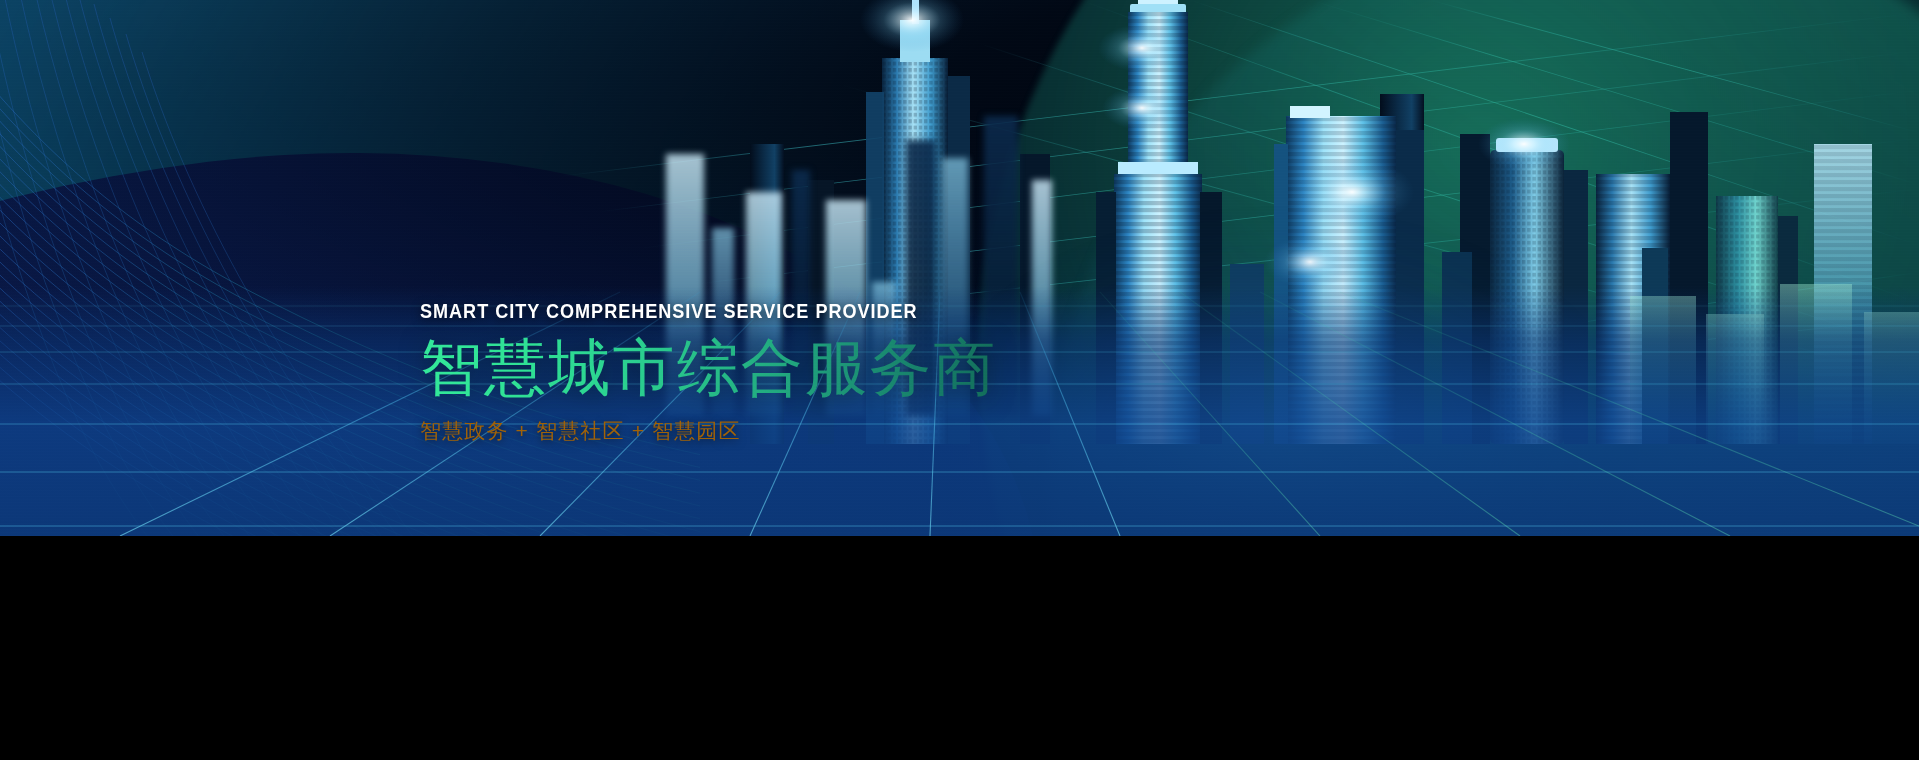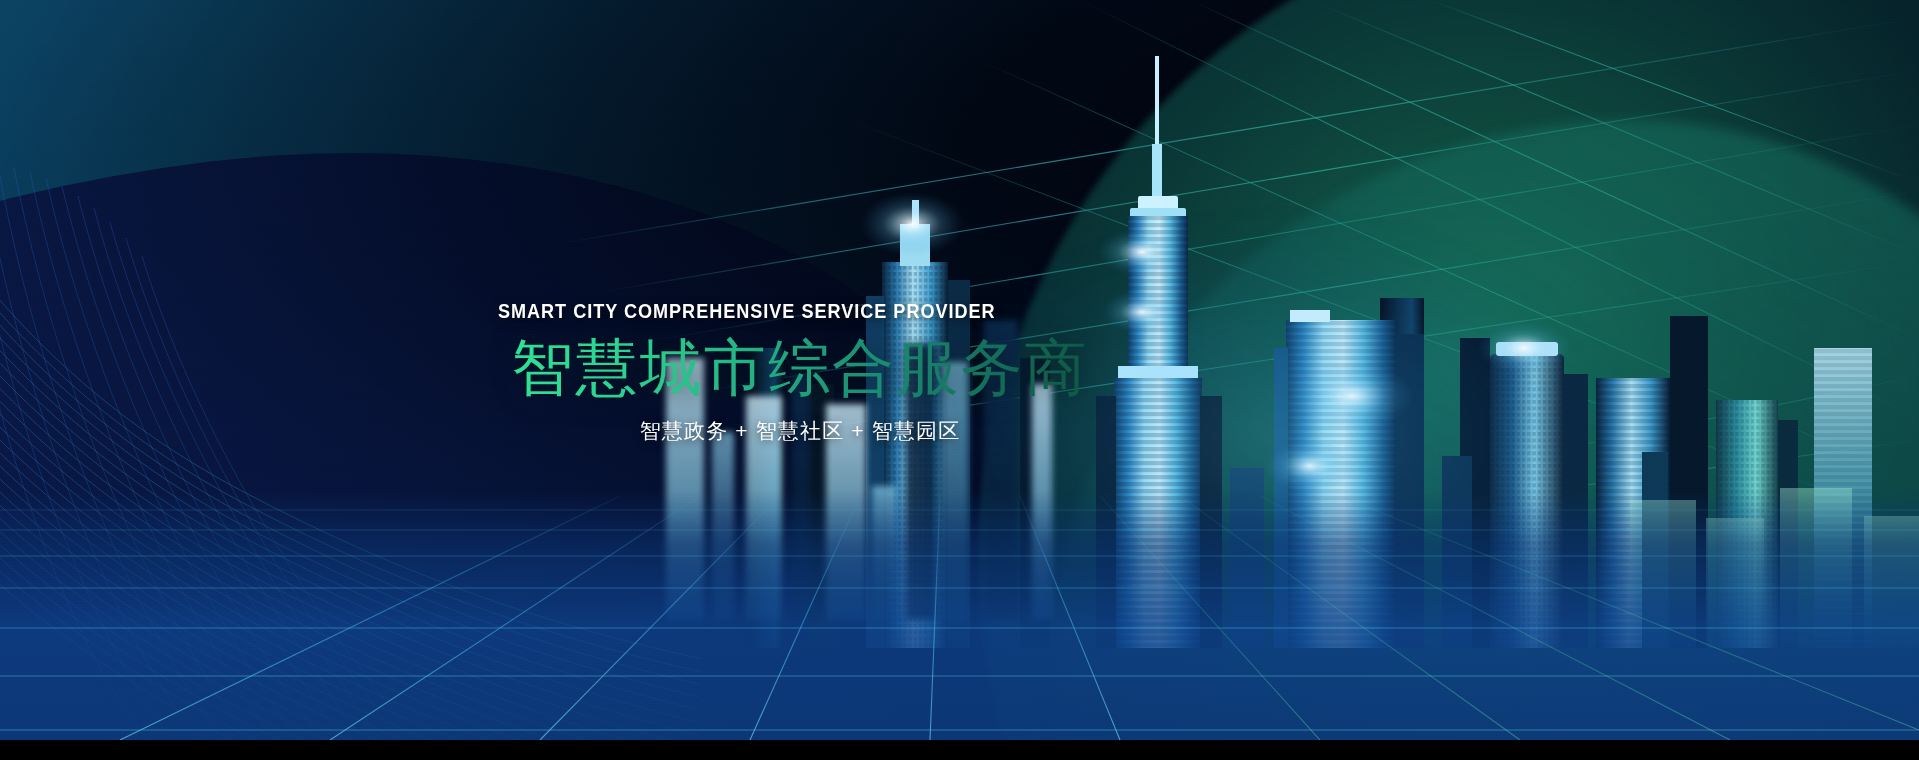--- a/index.html
+++ b/index.html
@@ -2,26 +2,25 @@
 <html lang="zh"><head>
 <meta charset="utf-8">
 <title>Smart City Banner</title>
 <style>
   html,body{margin:0;padding:0;background:#000;}
   *{box-sizing:border-box;}
 
   #banner{
     position:relative;
     width:1919px;
-    height:740px;
+    height:536px;
     overflow:hidden;
     background:#02112b;
     font-family:"Liberation Sans","DejaVu Sans",sans-serif;
     user-select:none;
-    text-align:center;
   }
 
   
   .layer{position:absolute;inset:0;pointer-events:none;}
 
   #bg-base{
     background:
       radial-gradient(120% 95% at 8% 2%, #17577f 0%, #10496f 14%, #0a3a60 26%, #073049 38%, #041f3c 52%, #021430 68%, #010c22 84%, #000812 100%),
       #010a1c;
   }
@@ -177,22 +176,22 @@
       #33e99a 0%, #2fe195 13%, #2bd290 27%, #24b584 42%,
       #1c9476 56%, #157a66 69%, #11624f 81%, #0e5141 91%, #0d4537 100%);
     -webkit-background-clip:text;
     background-clip:text;
     color:transparent;
     -webkit-text-fill-color:transparent;
     filter:drop-shadow(0 3px 12px rgba(0,20,12,0.55));
   }
 
   #subline{
-    margin:8px;
-    color:#ffffff;
+    margin:0;
+    color:#a16207;
     font-size:21px;
     font-weight:normal;
     letter-spacing:0.055em;
     line-height:1.3;
     white-space:nowrap;
     text-shadow:0 2px 9px rgba(0,0,0,0.6);
   }
 
   
   #grain{

